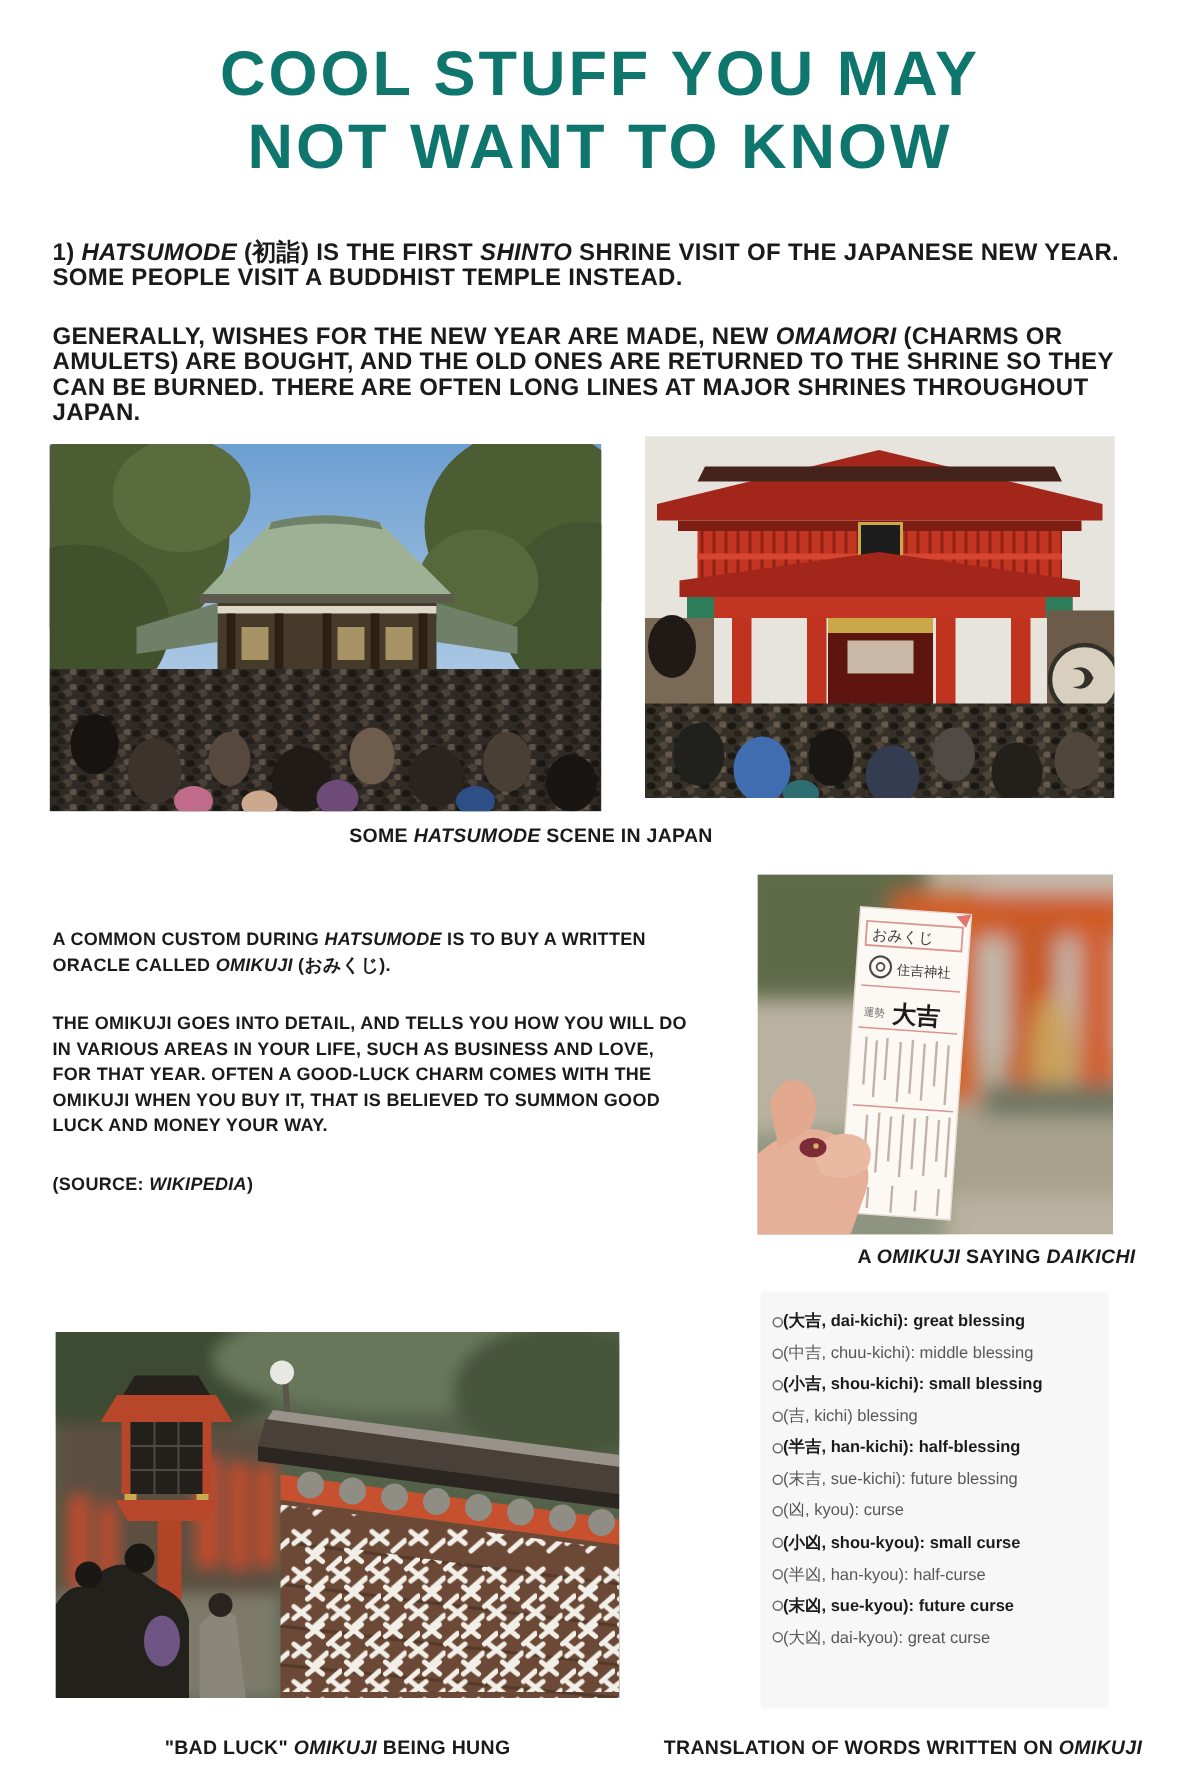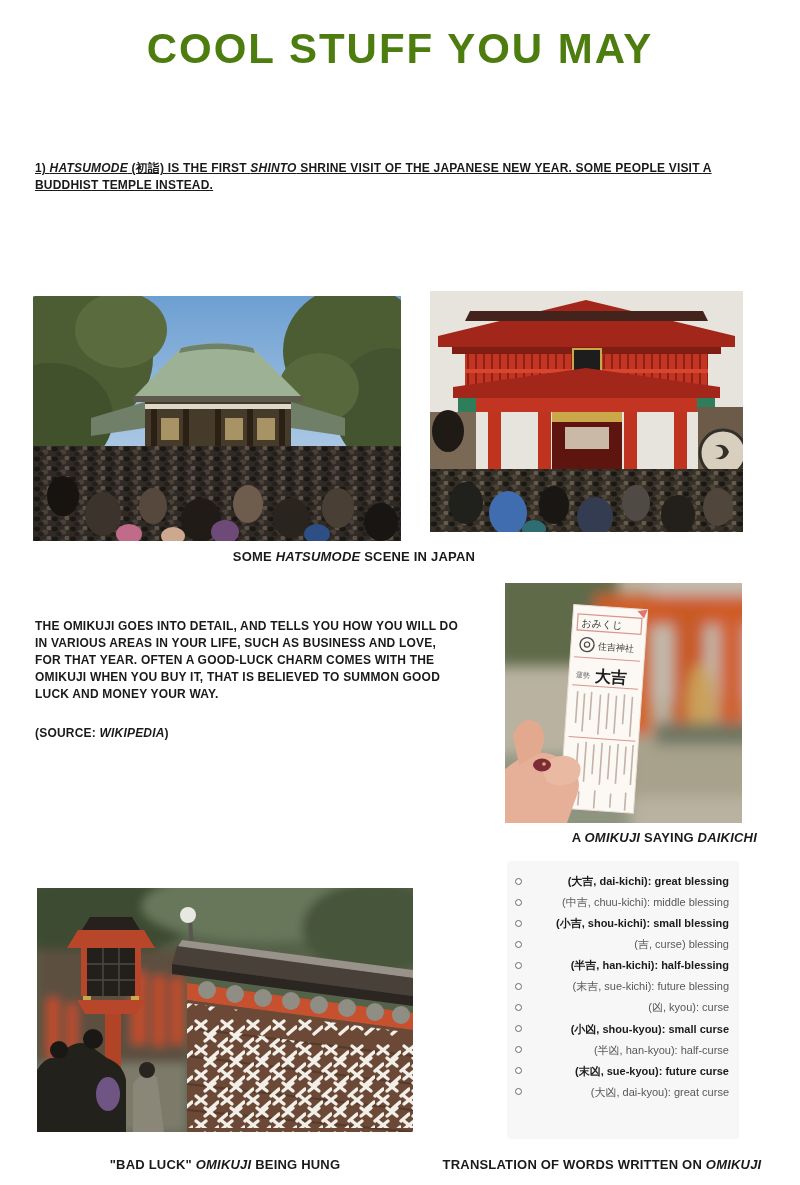--- a/index.html
+++ b/index.html
@@ -1,56 +1,57 @@
 <!DOCTYPE html>
 <html><head>
 <meta charset="utf-8">
 <style>
   html,body{margin:0;padding:0;background:#ffffff;}
   .page{position:relative;width:800px;height:1185px;background:#fff;overflow:hidden;
         font-family:"Liberation Sans",sans-serif;color:#1a1a1a;}
   .title{position:absolute;top:24px;left:0;width:800px;margin:0;text-align:center;
-         color:#4d7c0f;font-size:42px;line-height:49px;font-weight:bold;letter-spacing:2px;}
+         color:#0f766e;font-size:42px;line-height:49px;font-weight:bold;letter-spacing:2px;}
   .comic{font-weight:bold;letter-spacing:.2px;}
-  .intro{position:absolute;left:35px;top:160px;width:742px;font-size:12px;line-height:17px;text-decoration:underline;}
+  .intro{position:absolute;left:35px;top:160px;width:742px;font-size:16px;line-height:17px;}
   .intro p{margin:0 0 22px 0;}
   .bodycol{position:absolute;left:35px;top:618px;width:428px;font-size:12px;line-height:17px;}
   .bodycol p{margin:0 0 22px 0;}
   .bodycol p.lastgap{}
   .src{margin:0;}
   .photo{position:absolute;overflow:hidden;background:#ddd;}
   .photo svg{display:block;}
   #photoA{left:33px;top:296px;width:368px;height:245px;}
   #photoB{left:430px;top:291px;width:313px;height:241px;}
   #photoC{left:505px;top:583px;width:237px;height:240px;}
   #photoD{left:37px;top:888px;width:376px;height:244px;}
   .caption{position:absolute;font-size:13px;font-weight:bold;letter-spacing:.2px;}
   #capTop{left:0;top:549px;width:708px;text-align:center;}
   #capOmikuji{left:507px;top:830px;width:250px;text-align:right;}
   #capBadLuck{left:37px;top:1157px;width:376px;text-align:center;}
   #capTranslation{left:430px;top:1157px;width:344px;text-align:center;}
   .transbox{position:absolute;left:507px;top:861px;width:232px;height:278px;
             background:#f7f7f7;border-radius:3px;box-sizing:border-box;padding:13px 10px 8px 8px;}
   .transbox ul{list-style:none;margin:0;padding:0;font-size:11px;line-height:1.28;
                font-family:"Liberation Sans",sans-serif;}
-  .transbox li{display:flex;gap:10px;align-items:flex-start;margin:0 0 7px 0;color:#585858;justify-content:space-between;}
+  .transbox li{display:flex;align-items:flex-start;margin:0 0 7px 0;color:#585858;}
   .transbox li.bold{color:#1b1b1b;font-weight:bold;}
   .transbox .bullet{flex:none;width:5px;height:5px;border:1.2px solid #6a6a6a;
                     border-radius:50%;margin-top:3.5px;background:#fdfdfd;}
   i{font-style:italic;}
 </style>
 </head>
 <body>
 
 <div class="page">
 
-  <h1 class="title"><span>COOL STUFF YOU MAY</span><br></h1>
+  <h1 class="title"><span>COOL STUFF YOU MAY</span><br><span>NOT WANT TO KNOW</span></h1>
 
   <div class="intro comic">
     <p><span>1) </span><i>HATSUMODE</i><span> (初詣) IS THE FIRST </span><i>SHINTO</i><span> SHRINE VISIT OF THE JAPANESE NEW YEAR. SOME PEOPLE VISIT A BUDDHIST TEMPLE INSTEAD.</span></p>
+    <p><span>GENERALLY, WISHES FOR THE NEW YEAR ARE MADE, NEW </span><i>OMAMORI</i><span> (CHARMS OR AMULETS) ARE BOUGHT, AND THE OLD ONES ARE RETURNED TO THE SHRINE SO THEY CAN BE BURNED. THERE ARE OFTEN LONG LINES AT MAJOR SHRINES THROUGHOUT JAPAN.</span></p>
   </div>
 
   <div class="photo" id="photoA">
     <svg width="368" height="245" viewBox="0 0 368 245">
       <defs>
         <linearGradient id="skyA" x1="0" y1="0" x2="0" y2="1">
           <stop offset="0" stop-color="#6d9fd2"></stop>
             <stop offset="1" stop-color="#cfe0ef"></stop>
         </linearGradient>
         <pattern id="crowdA" width="18" height="10" patternUnits="userSpaceOnUse">
@@ -145,20 +146,21 @@
       <ellipse cx="206" cy="212" rx="14" ry="18" fill="#4f4a44"></ellipse>
       <ellipse cx="248" cy="224" rx="17" ry="20" fill="#23201b"></ellipse>
       <ellipse cx="288" cy="216" rx="15" ry="19" fill="#51463c"></ellipse>
       <ellipse cx="104" cy="238" rx="12" ry="9" fill="#2e6e73"></ellipse>
     </svg>
   </div>
 
   <div class="caption comic" id="capTop"><span>SOME </span><i>HATSUMODE</i><span> SCENE IN JAPAN</span></div>
 
   <div class="bodycol comic">
+    <p><span>A COMMON CUSTOM DURING </span><i>HATSUMODE</i><span> IS TO BUY A WRITTEN ORACLE CALLED </span><i>OMIKUJI</i><span> (おみくじ).</span></p>
     <p class="lastgap"><span>THE OMIKUJI GOES INTO DETAIL, AND TELLS YOU HOW YOU WILL DO IN VARIOUS AREAS IN YOUR LIFE, SUCH AS BUSINESS AND LOVE, FOR THAT YEAR. OFTEN A GOOD-LUCK CHARM COMES WITH THE OMIKUJI WHEN YOU BUY IT, THAT IS BELIEVED TO SUMMON GOOD LUCK AND MONEY YOUR WAY.</span></p>
     <p class="src"><span>(SOURCE: </span><i>WIKIPEDIA</i><span>)</span></p>
   </div>
 
   <div class="photo" id="photoC">
     <svg width="237" height="240" viewBox="0 0 237 240">
       <defs>
         <filter id="bC" x="-30%" y="-30%" width="160%" height="160%">
             <feGaussianBlur stdDeviation="7"></feGaussianBlur>
           </filter>
@@ -231,21 +233,21 @@
         <li>
           <span class="bullet"></span>
           <span class="itext">(中吉, chuu-kichi): middle blessing</span>
         </li>
         <li class="bold">
           <span class="bullet"></span>
           <span class="itext">(小吉, shou-kichi): small blessing</span>
         </li>
         <li>
           <span class="bullet"></span>
-          <span class="itext">(吉, curse) blessing</span>
+          <span class="itext">(吉, kichi) blessing</span>
         </li>
         <li class="bold">
           <span class="bullet"></span>
           <span class="itext">(半吉, han-kichi): half-blessing</span>
         </li>
         <li>
           <span class="bullet"></span>
           <span class="itext">(末吉, sue-kichi): future blessing</span>
         </li>
         <li>

